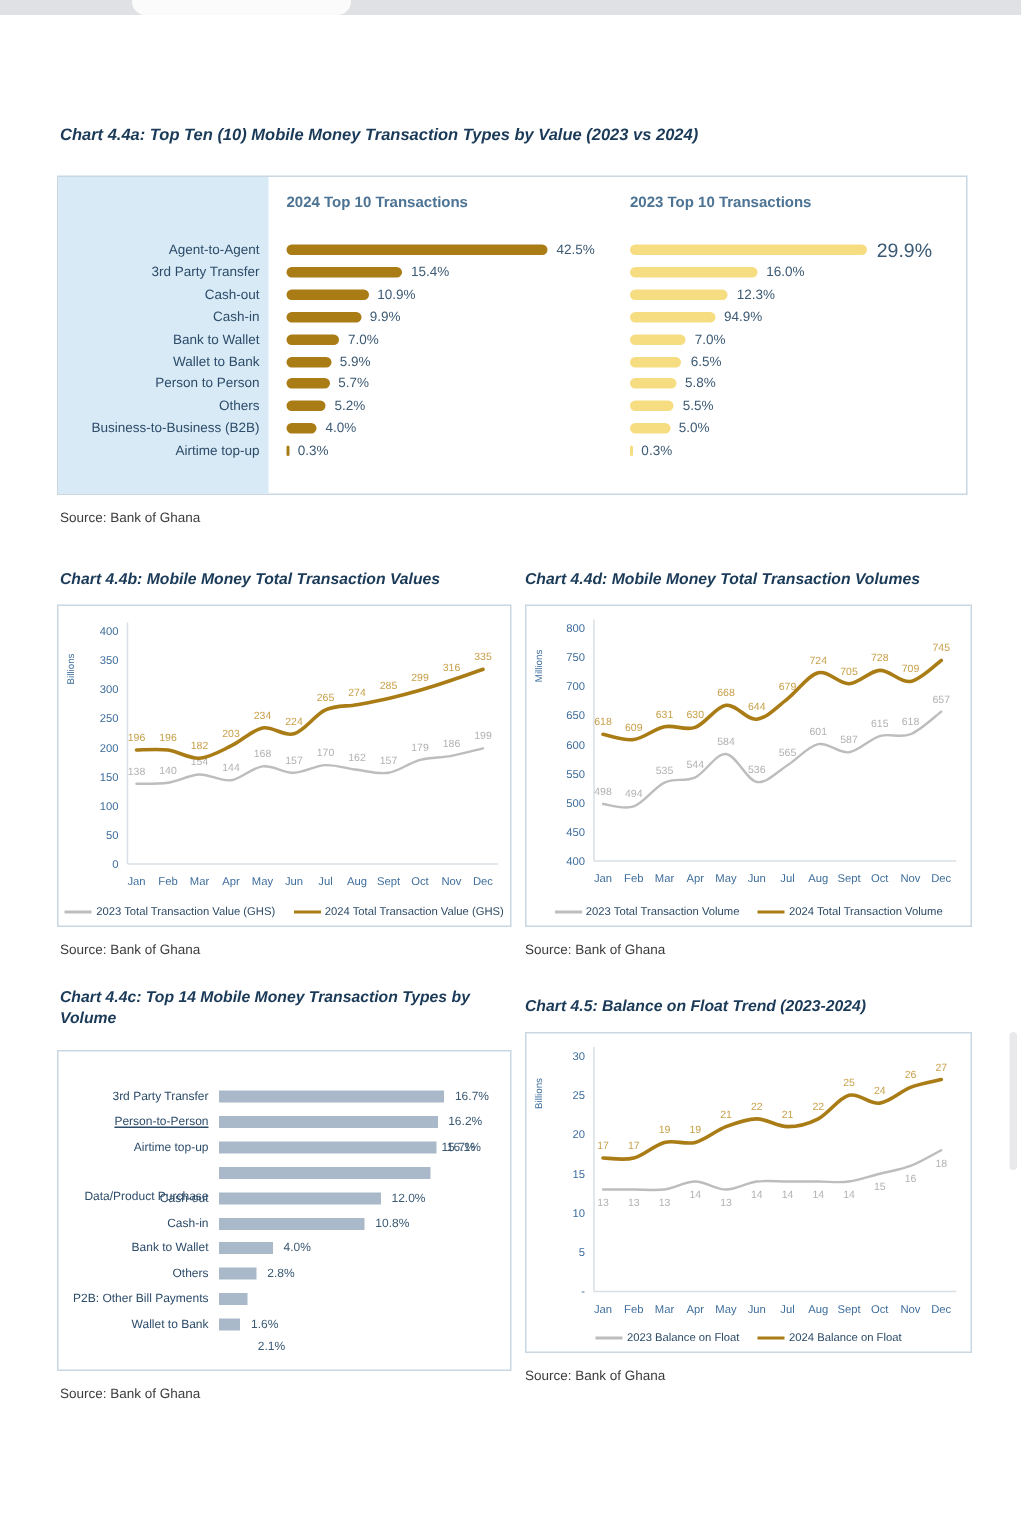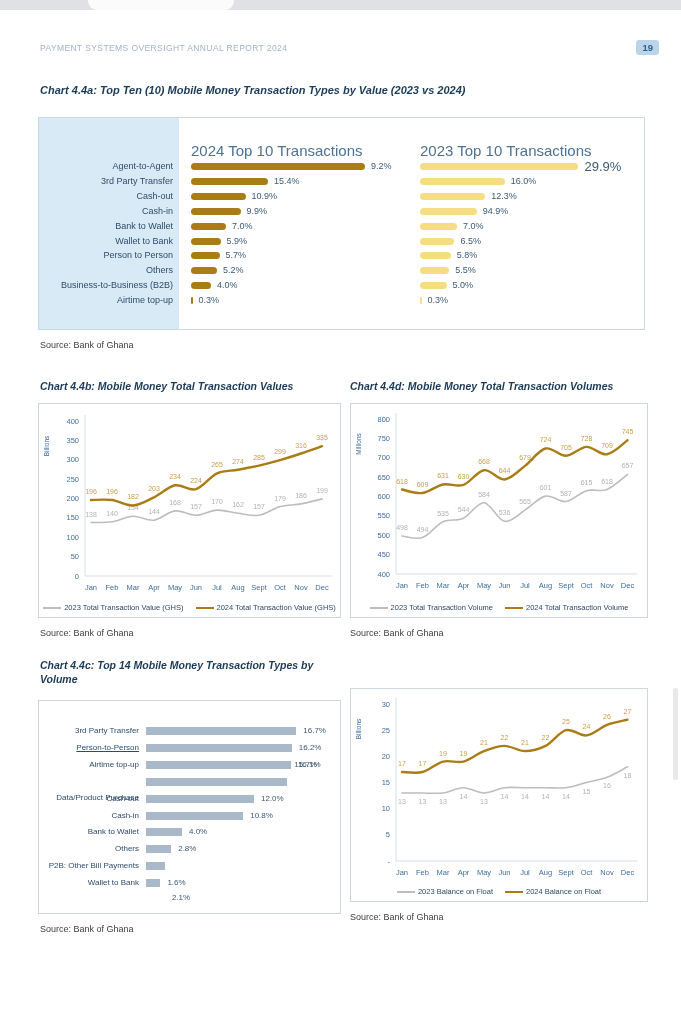--- a/index.html
+++ b/index.html
@@ -7,50 +7,46 @@
         font-family:"Liberation Sans",sans-serif;}
   .top-strip{position:absolute;left:0;top:0;width:681px;height:10px;background:#e0e1e5;}
   .top-tab{position:absolute;left:88px;top:0;width:146px;height:10px;background:#fbfbfc;border-radius:0 0 9px 9px;}
   .header-row{position:absolute;left:40px;right:22px;top:40px;display:flex;justify-content:space-between;align-items:center;}
   .header-text{font-size:8.5px;letter-spacing:.4px;color:#a2b4c6;}
   .badge{background:#bcd4e8;color:#2c6191;font-weight:bold;font-size:9.5px;padding:2px 6px;border-radius:3px;}
   .chart-title{position:absolute;font-size:11px;font-weight:bold;font-style:italic;color:#1a3a58;line-height:14px;}
   .chart-title.small{font-size:10.5px;}
   .chart-box{position:absolute;background:#fff;border:1px solid #c9d7e2;}
   .blue-panel{position:absolute;left:0;top:0;width:140px;height:100%;background:#d8eaf5;}
-  .col-header{position:absolute;top:24px;font-size:15px;font-weight:normal;color:#4c7394;}
+  .col-header{position:absolute;top:12px;font-size:10px;font-weight:bold;color:#4c7394;}
   .source{position:absolute;font-size:9px;color:#3d3d3d;}
   .legend{position:absolute;left:0;bottom:5px;width:100%;display:flex;justify-content:center;gap:12px;
           font-size:7.5px;color:#2c4a66;align-items:center;}
   .legend-item{display:flex;align-items:center;gap:3px;}
   .legend-swatch{display:inline-block;width:18px;height:2px;}
   svg{font-family:"Liberation Sans",sans-serif;}
   .scroll-thumb{position:absolute;right:3px;top:688px;width:5px;height:92px;background:#e9e9ec;border-radius:3px;}
 </style>
 </head>
 <body>
 
 <div class="page">
   <div class="top-strip">
     <div class="top-tab"></div>
   </div>
 
-  <div class="header-row">
-    <span class="header-text">PAYMENT SYSTEMS OVERSIGHT ANNUAL REPORT 2024</span>
-    <span class="badge">19</span>
-  </div>
 
   <div class="chart-title" style="left:40px;top:83px;width:600px;">Chart 4.4a: Top Ten (10) Mobile Money Transaction Types by Value (2023 vs 2024)</div>
   <div class="chart-box" style="left:38px;top:117px;width:605px;height:211px;" id="box44a">
     <div class="blue-panel"></div>
     <div class="col-header" style="left:152px;">2024 Top 10 Transactions</div>
     <div class="col-header" style="left:381px;">2023 Top 10 Transactions</div>
   <div style="position: absolute; left: 0px; top: 41px; width: 134px; text-align: right; font-size: 9px; line-height: 15px; color: rgb(45, 76, 106);">Agent-to-Agent</div>
       <div style="position: absolute; left: 152px; top: 45px; width: 174px; height: 7px; border-radius: 3.5px; background: rgb(170, 124, 22);"></div>
-      <div style="position: absolute; left: 332px; top: 41px; font-size: 9px; line-height: 15px; color: rgb(60, 90, 116);">9.2%</div>
+      <div style="position: absolute; left: 332px; top: 41px; font-size: 9px; line-height: 15px; color: rgb(60, 90, 116);">42.5%</div>
       <div style="position: absolute; left: 381px; top: 45px; width: 158.47px; height: 7px; border-radius: 3.5px; background: rgb(247, 221, 130);"></div>
       <div style="position: absolute; left: 545.47px; top: 41px; font-size: 13px; line-height: 15px; color: rgb(60, 90, 116);">29.9%</div>
       <div style="position: absolute; left: 0px; top: 55.9px; width: 134px; text-align: right; font-size: 9px; line-height: 15px; color: rgb(45, 76, 106);">3rd Party Transfer</div>
       <div style="position: absolute; left: 152px; top: 59.9px; width: 77px; height: 7px; border-radius: 3.5px; background: rgb(170, 124, 22);"></div>
       <div style="position: absolute; left: 235px; top: 55.9px; font-size: 9px; line-height: 15px; color: rgb(60, 90, 116);">15.4%</div>
       <div style="position: absolute; left: 381px; top: 59.9px; width: 84.8px; height: 7px; border-radius: 3.5px; background: rgb(247, 221, 130);"></div>
       <div style="position: absolute; left: 471.8px; top: 55.9px; font-size: 9px; line-height: 15px; color: rgb(60, 90, 116);">16.0%</div>
       <div style="position: absolute; left: 0px; top: 70.8px; width: 134px; text-align: right; font-size: 9px; line-height: 15px; color: rgb(45, 76, 106);">Cash-out</div>
       <div style="position: absolute; left: 152px; top: 74.8px; width: 54.5px; height: 7px; border-radius: 3.5px; background: rgb(170, 124, 22);"></div>
       <div style="position: absolute; left: 212.5px; top: 70.8px; font-size: 9px; line-height: 15px; color: rgb(60, 90, 116);">10.9%</div>
@@ -254,20 +250,21 @@
       <div style="position: absolute; left: 139.2px; top: 140.3px; font-size: 8px; line-height: 16px; color: rgb(60, 90, 116);">2.8%</div>
       <div style="position: absolute; left: 0px; top: 157.2px; width: 100px; text-align: right; font-size: 8px; line-height: 16px; color: rgb(45, 76, 106);">P2B: Other Bill Payments</div>
       <div style="position: absolute; left: 107px; top: 161.2px; width: 18.9px; height: 8px; background: rgb(169, 185, 202);"></div>
       <div style="position: absolute; left: 132.9px; top: 157.2px; font-size: 8px; line-height: 16px; color: rgb(60, 90, 116); margin-top: 32px;">2.1%</div>
       <div style="position: absolute; left: 0px; top: 174.1px; width: 100px; text-align: right; font-size: 8px; line-height: 16px; color: rgb(45, 76, 106);">Wallet to Bank</div>
       <div style="position: absolute; left: 107px; top: 178.1px; width: 14.4px; height: 8px; background: rgb(169, 185, 202);"></div>
       <div style="position: absolute; left: 128.4px; top: 174.1px; font-size: 8px; line-height: 16px; color: rgb(60, 90, 116);">1.6%</div>
     </div>
   <div class="source" style="left:40px;top:924px;">Source: Bank of Ghana</div>
 
+  <div class="chart-title small" style="left:350px;top:664px;width:300px;">Chart 4.5: Balance on Float Trend (2023-2024)</div>
   <div class="chart-box" style="left:350px;top:688px;width:296px;height:212px;" id="box45">
     <svg id="svg45" width="294" height="210">
         <line x1="45" y1="9" x2="45" y2="172" stroke="#d9dfe5" stroke-width="1"></line>
         <line x1="45" y1="172" x2="286.5" y2="172" stroke="#d9dfe5" stroke-width="1"></line>
         <text x="39" y="17.5" text-anchor="end" font-size="7.5" fill="#3f6e9c">30</text>
         <text x="39" y="43.666666666666664" text-anchor="end" font-size="7.5" fill="#3f6e9c">25</text>
         <text x="39" y="69.83333333333333" text-anchor="end" font-size="7.5" fill="#3f6e9c">20</text>
         <text x="39" y="96" text-anchor="end" font-size="7.5" fill="#3f6e9c">15</text>
         <text x="39" y="122.16666666666666" text-anchor="end" font-size="7.5" fill="#3f6e9c">10</text>
         <text x="39" y="148.33333333333334" text-anchor="end" font-size="7.5" fill="#3f6e9c">5</text>

